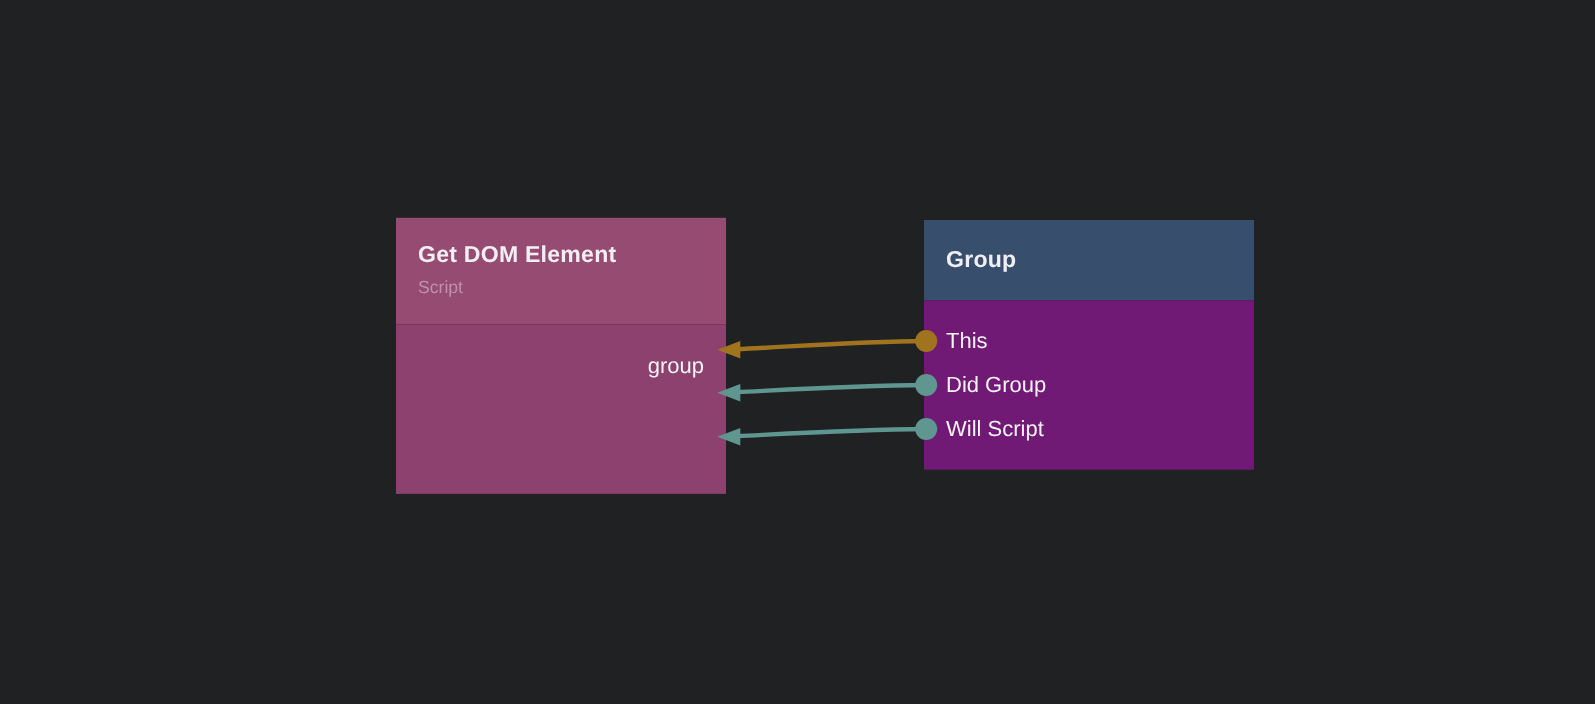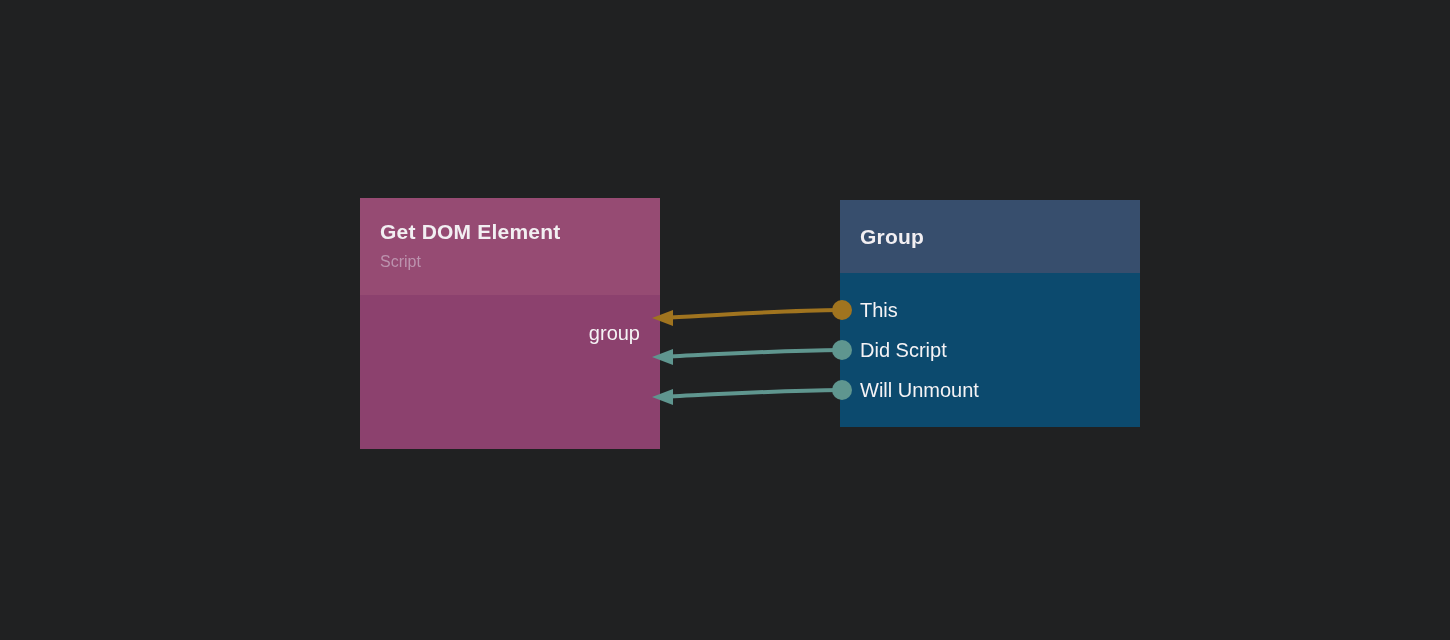--- a/index.html
+++ b/index.html
@@ -95,29 +95,29 @@
     <div class="port-row out">
       <span class="port-label">group</span>
     </div>
   </div>
 </div>
 
 <div class="node" id="node-right">
   <div class="node-header" style="background: rgb(55, 78, 109);">
     <div class="node-title">Group</div>
   </div>
-  <div class="node-body" style="background: #0c4a6e;">
+  <div class="node-body" style="background: #701a75;">
     <div class="port-row in">
       <span class="port-label">This</span>
     </div>
     <div class="port-row in">
-      <span class="port-label">Did Script</span>
+      <span class="port-label">Did Group</span>
     </div>
     <div class="port-row in">
-      <span class="port-label">Will Unmount</span>
+      <span class="port-label">Will Script</span>
     </div>
   </div>
 </div>
 
 <svg id="edge-layer" viewBox="0 0 1450 640" xmlns="http://www.w3.org/2000/svg">
 
   <path d="M670,317.5 C730,314.5 781,310.5 842,310" fill="none" stroke-width="4" stroke="#A0741F"></path>
   <polygon points="652,318 673,310 673,326" fill="#A0741F"></polygon>
   <circle cx="842" cy="310" r="10" fill="#A0741F"></circle>
 

